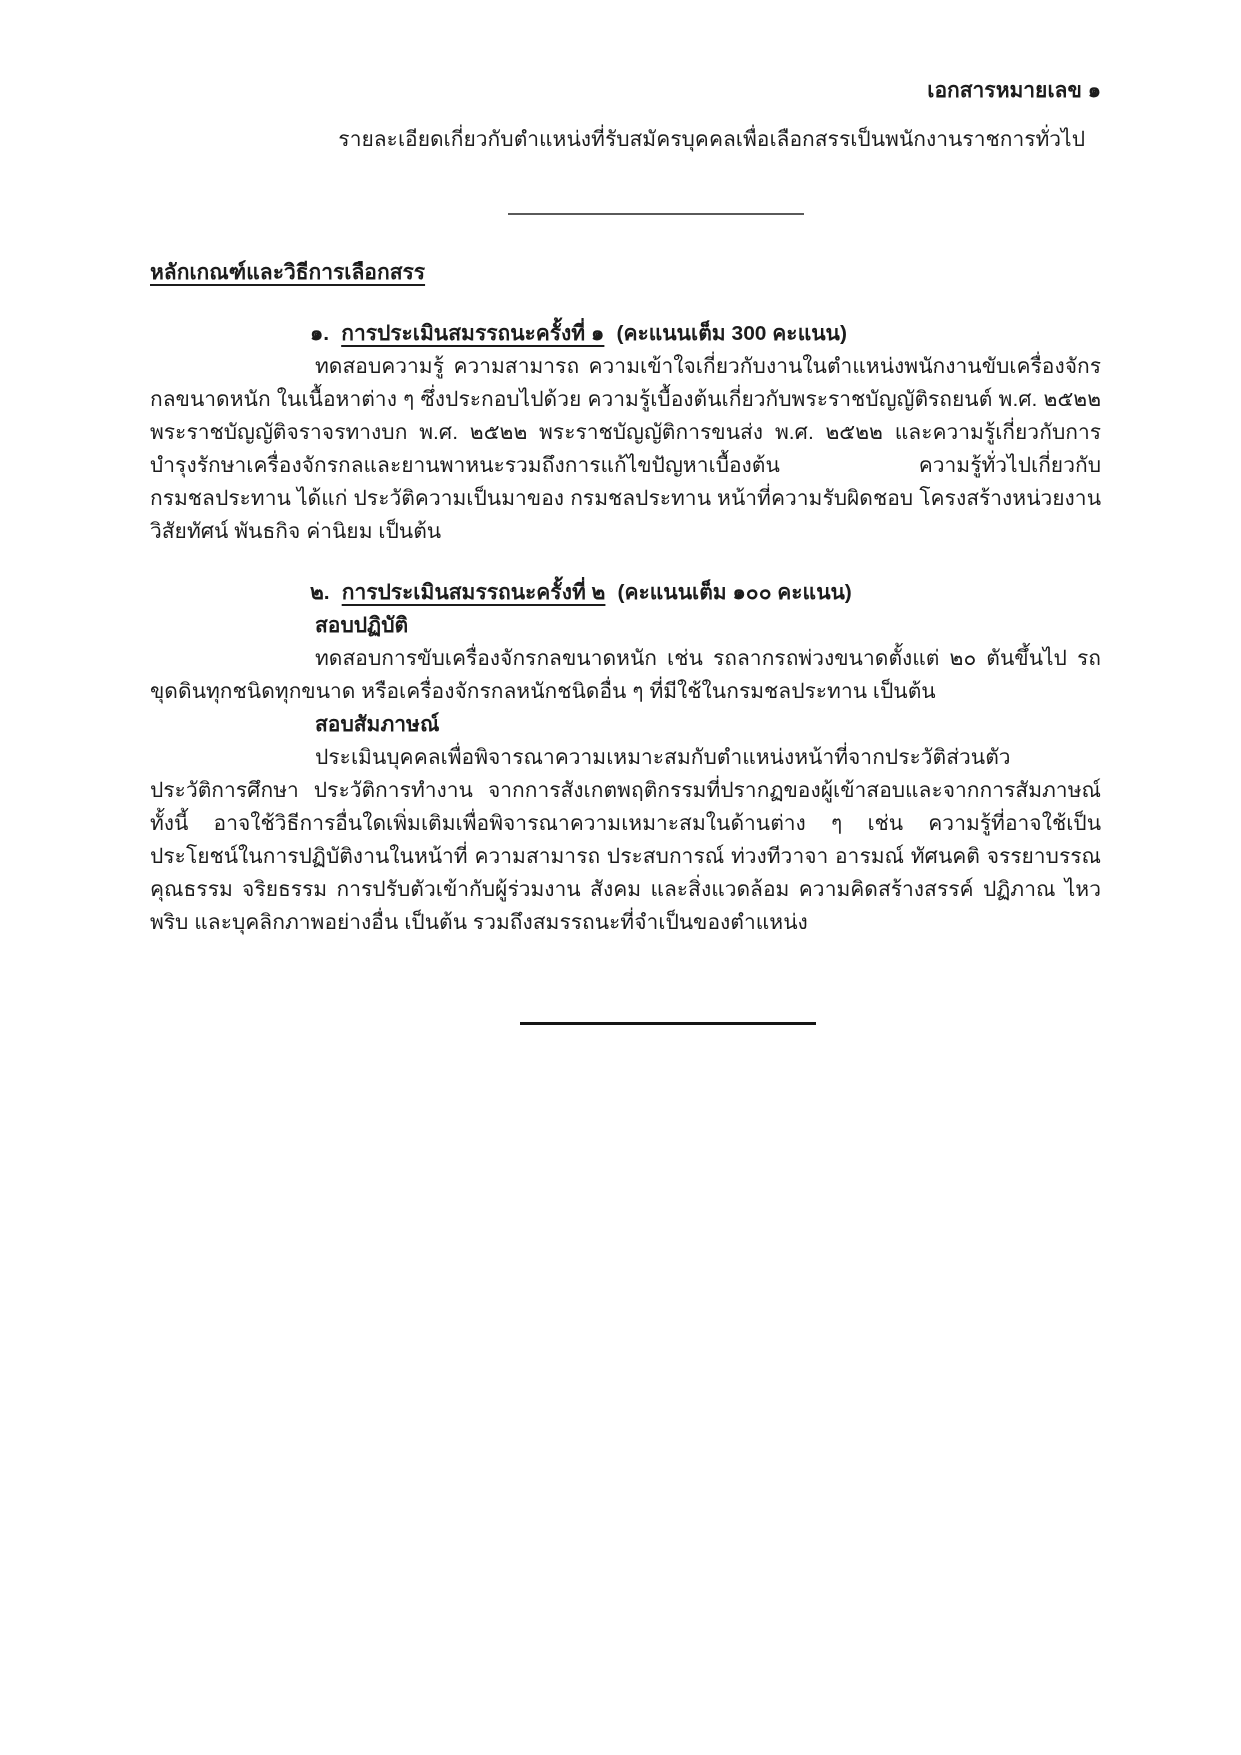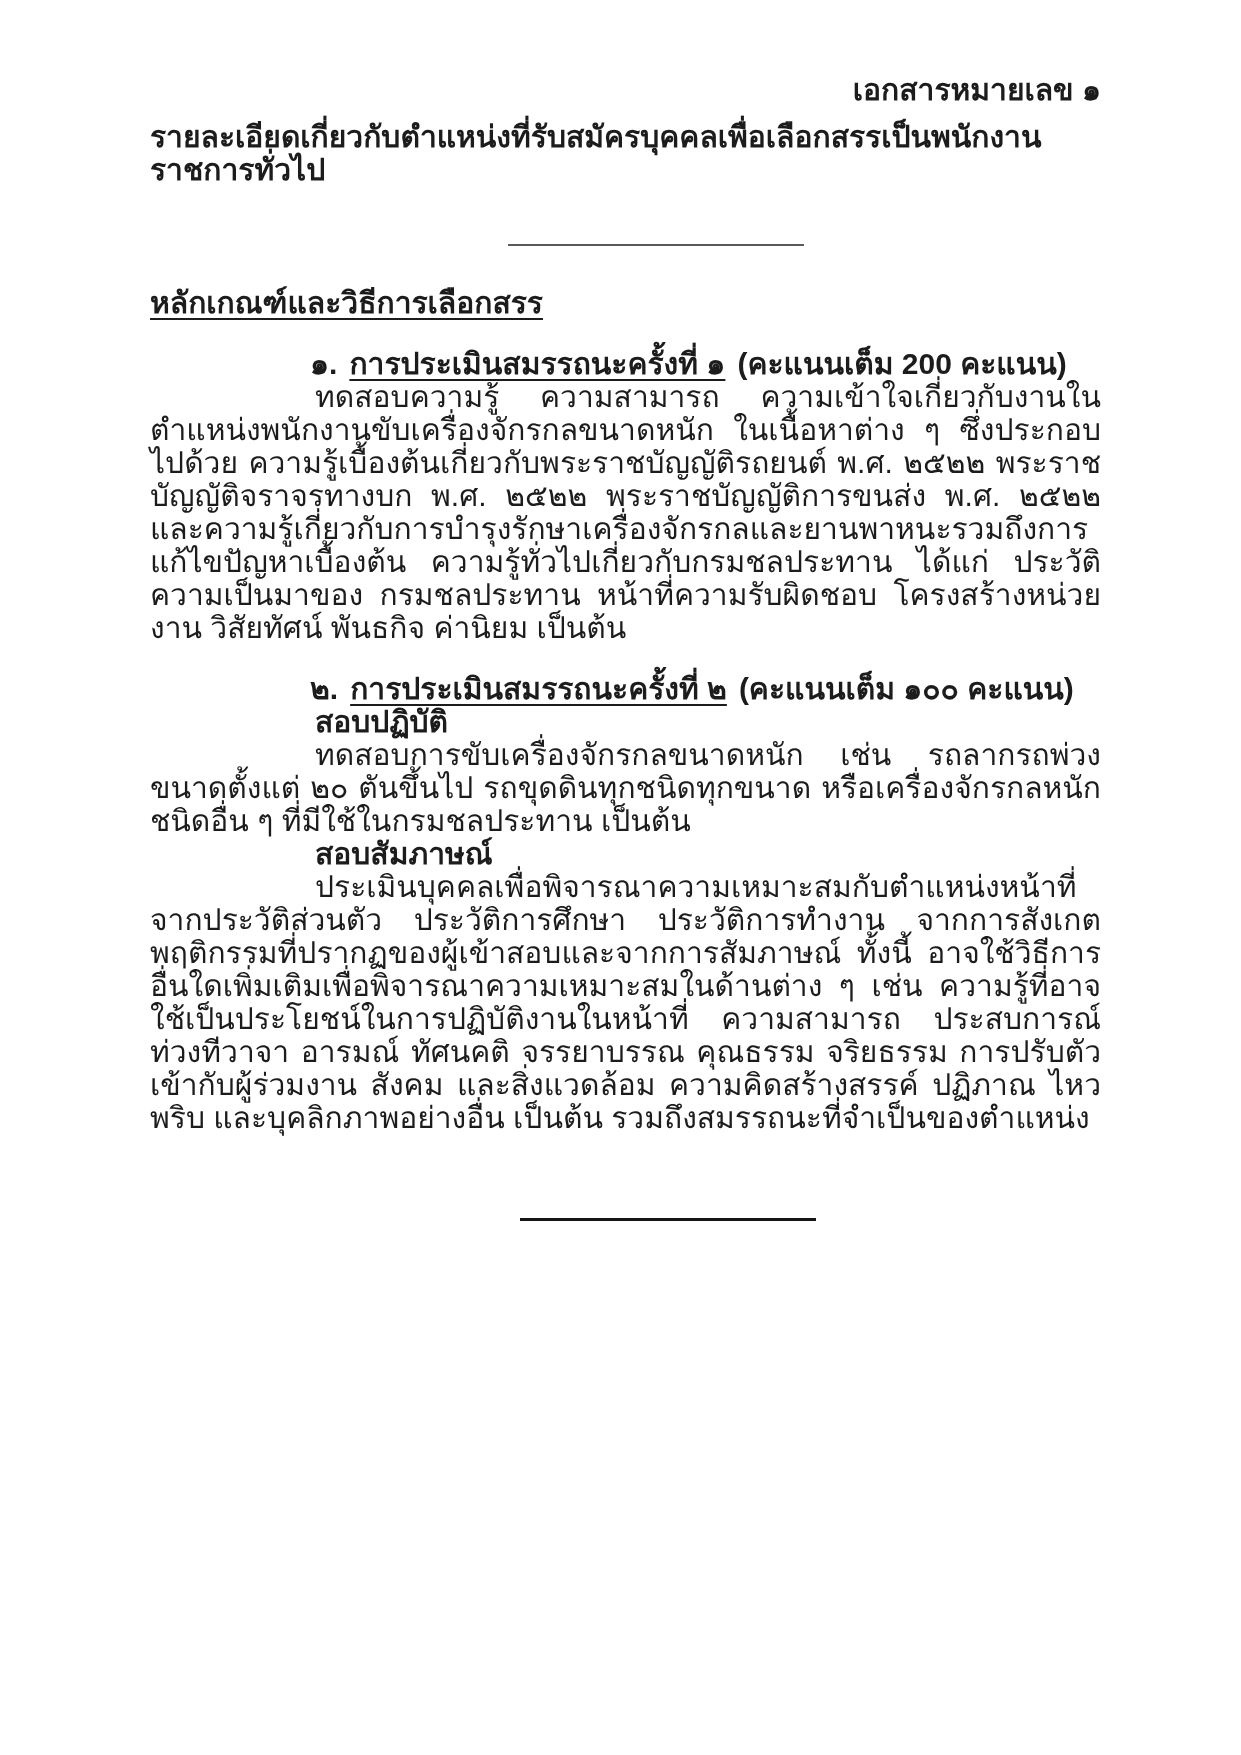--- a/index.html
+++ b/index.html
@@ -11,32 +11,32 @@
     width: 1241px;
     min-height: 1755px;
     font-family: "Liberation Sans", "DejaVu Sans", sans-serif;
     color: #1c1c1c;
   }
   .page {
     box-sizing: border-box;
     width: 1241px;
     min-height: 1755px;
     padding: 73px 140px 60px 150px;
-    font-size: 30px;
+    font-size: 21px;
     line-height: 33px;
   }
   .doc-number {
     text-align: right;
     font-weight: bold;
     margin: 0 0 14px 0;
   }
   .title {
-    text-align: left;
-    font-weight: bold;
-    margin: 0;
+    text-align: right;
+    font-weight: normal;
+    margin: 16px;
   }
   .subtitle {
     text-align: center;
     font-weight: bold;
     margin: 16px 0 0 0;
   }
   .date-day {
     color: #2878be;
     display: inline-block;
     margin: 0 28px;
@@ -102,21 +102,21 @@
   <p class="doc-number">เอกสารหมายเลข ๑</p>
 
   <p class="title">รายละเอียดเกี่ยวกับตำแหน่งที่รับสมัครบุคคลเพื่อเลือกสรรเป็นพนักงานราชการทั่วไป</p>
 
 
   <hr class="divider divider-top">
 
   <p class="section-heading">หลักเกณฑ์และวิธีการเลือกสรร</p>
 
 
-  <p class="item-heading"><span class="num">๑.</span><span class="item-title">การประเมินสมรรถนะครั้งที่ ๑</span><span class="score">(คะแนนเต็ม 200 คะแนน)</span></p>
+  <p class="item-heading"><span class="num">๑.</span><span class="item-title">การประเมินสมรรถนะครั้งที่ ๑</span><span class="score">(คะแนนเต็ม 300 คะแนน)</span></p>
 
   <p class="body-text indented-body">ทดสอบความรู้ ความสามารถ ความเข้าใจเกี่ยวกับงานในตำแหน่งพนักงานขับเครื่องจักรกลขนาดหนัก ในเนื้อหาต่าง ๆ ซึ่งประกอบไปด้วย ความรู้เบื้องต้นเกี่ยวกับพระราชบัญญัติรถยนต์ พ.ศ. ๒๕๒๒ พระราชบัญญัติจราจรทางบก พ.ศ. ๒๕๒๒ พระราชบัญญัติการขนส่ง พ.ศ. ๒๕๒๒ และความรู้เกี่ยวกับการบำรุงรักษาเครื่องจักรกลและยานพาหนะรวมถึงการแก้ไขปัญหาเบื้องต้น ความรู้ทั่วไปเกี่ยวกับกรมชลประทาน ได้แก่ ประวัติความเป็นมาของ กรมชลประทาน หน้าที่ความรับผิดชอบ โครงสร้างหน่วยงาน วิสัยทัศน์ พันธกิจ ค่านิยม เป็นต้น</p>
 
   <p class="item-heading"><span class="num">๒.</span><span class="item-title">การประเมินสมรรถนะครั้งที่ ๒</span><span class="score">(คะแนนเต็ม ๑๐๐ คะแนน)</span></p>
 
   <p class="sub-heading">สอบปฏิบัติ</p>
 
   <p class="body-text indented-body">ทดสอบการขับเครื่องจักรกลขนาดหนัก เช่น รถลากรถพ่วงขนาดตั้งแต่ ๒๐ ตันขึ้นไป รถขุดดินทุกชนิดทุกขนาด หรือเครื่องจักรกลหนักชนิดอื่น ๆ ที่มีใช้ในกรมชลประทาน เป็นต้น</p>
 
   <p class="sub-heading">สอบสัมภาษณ์</p>

